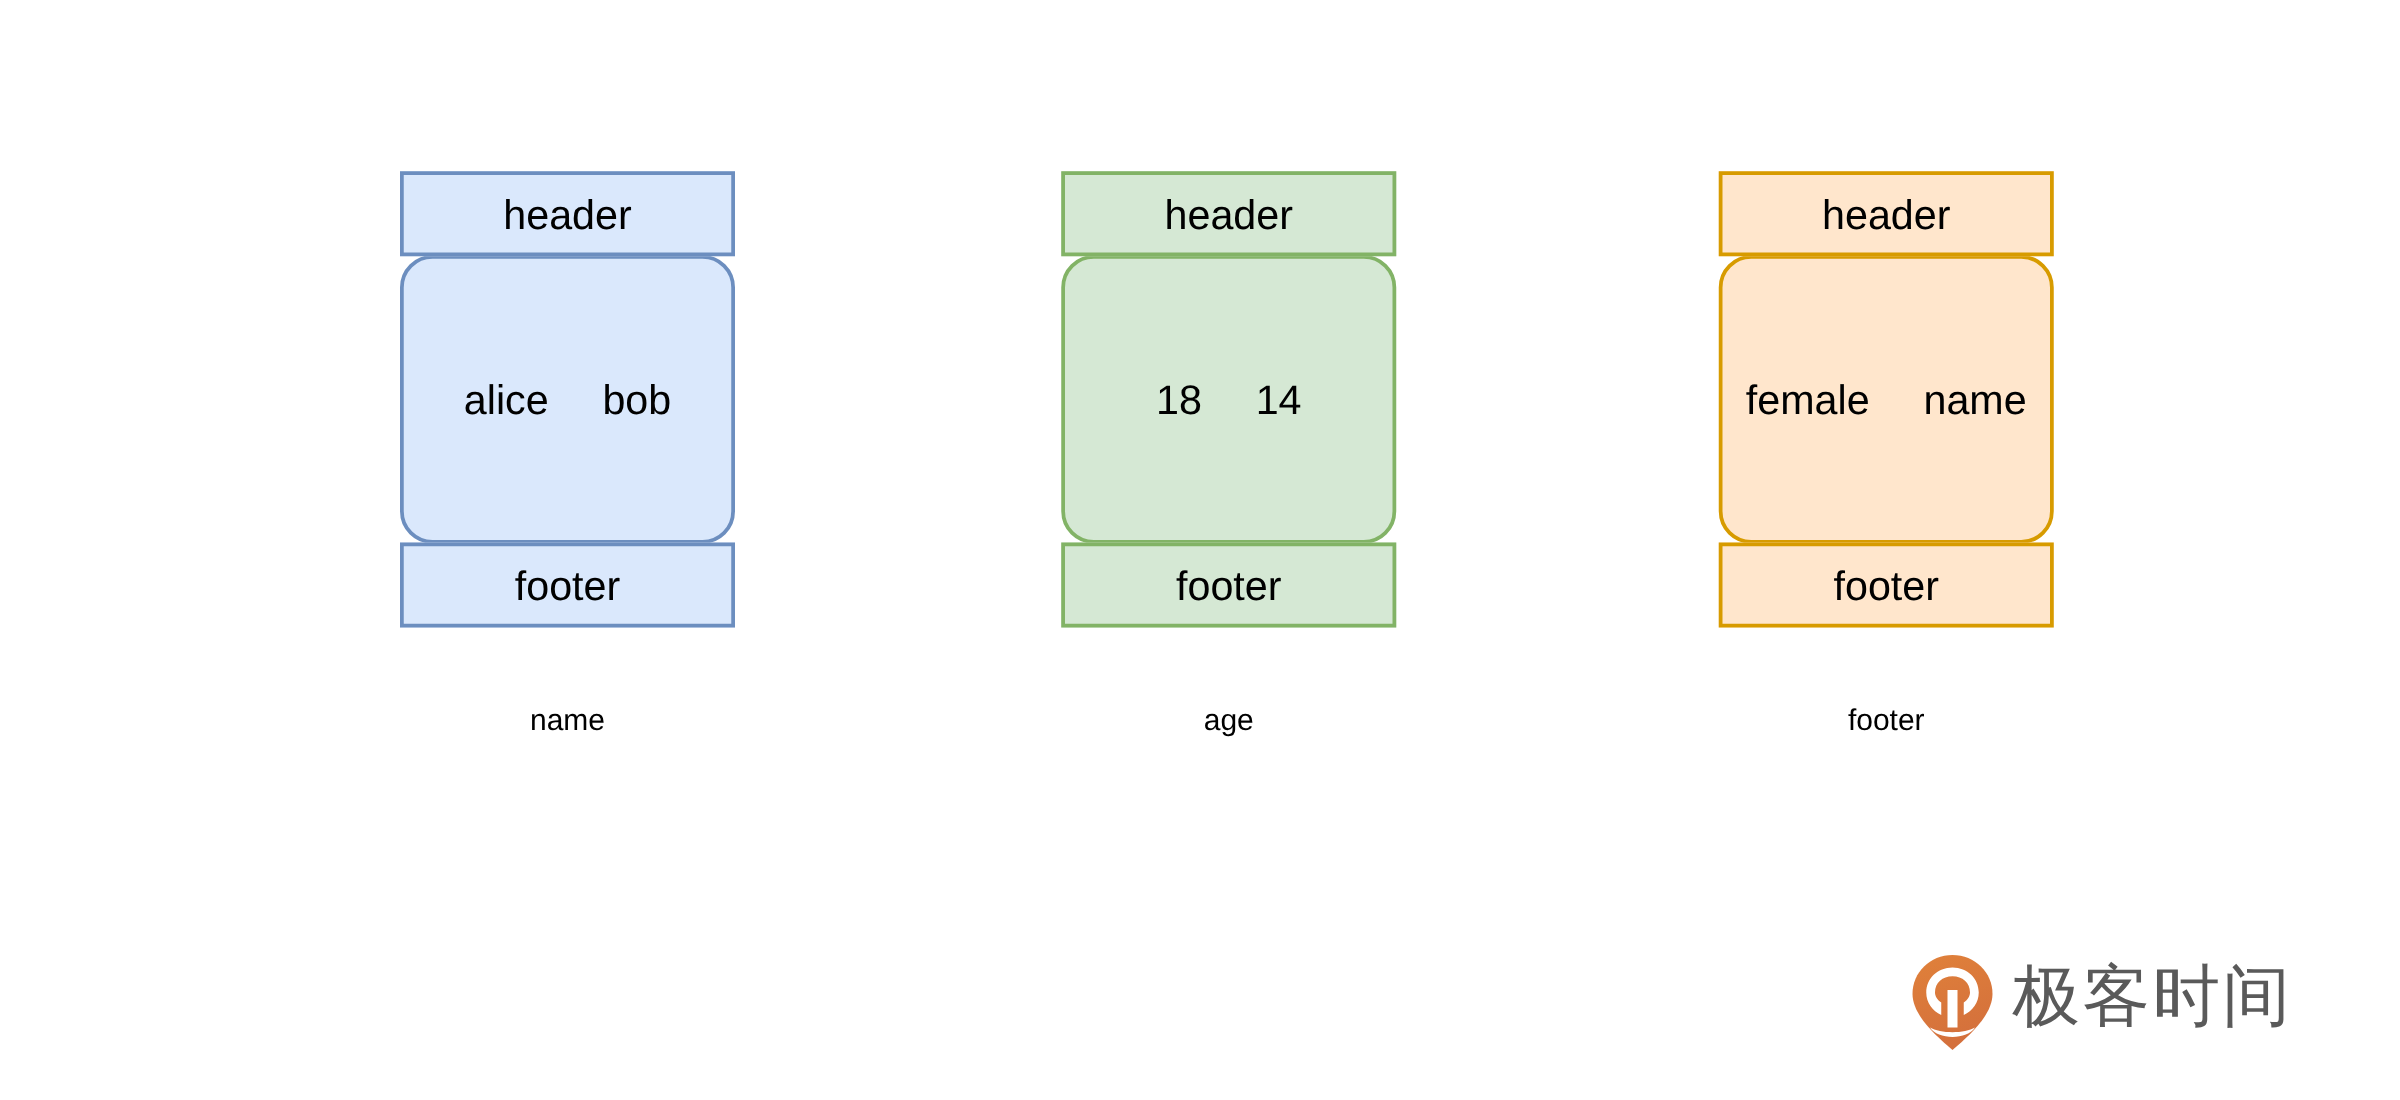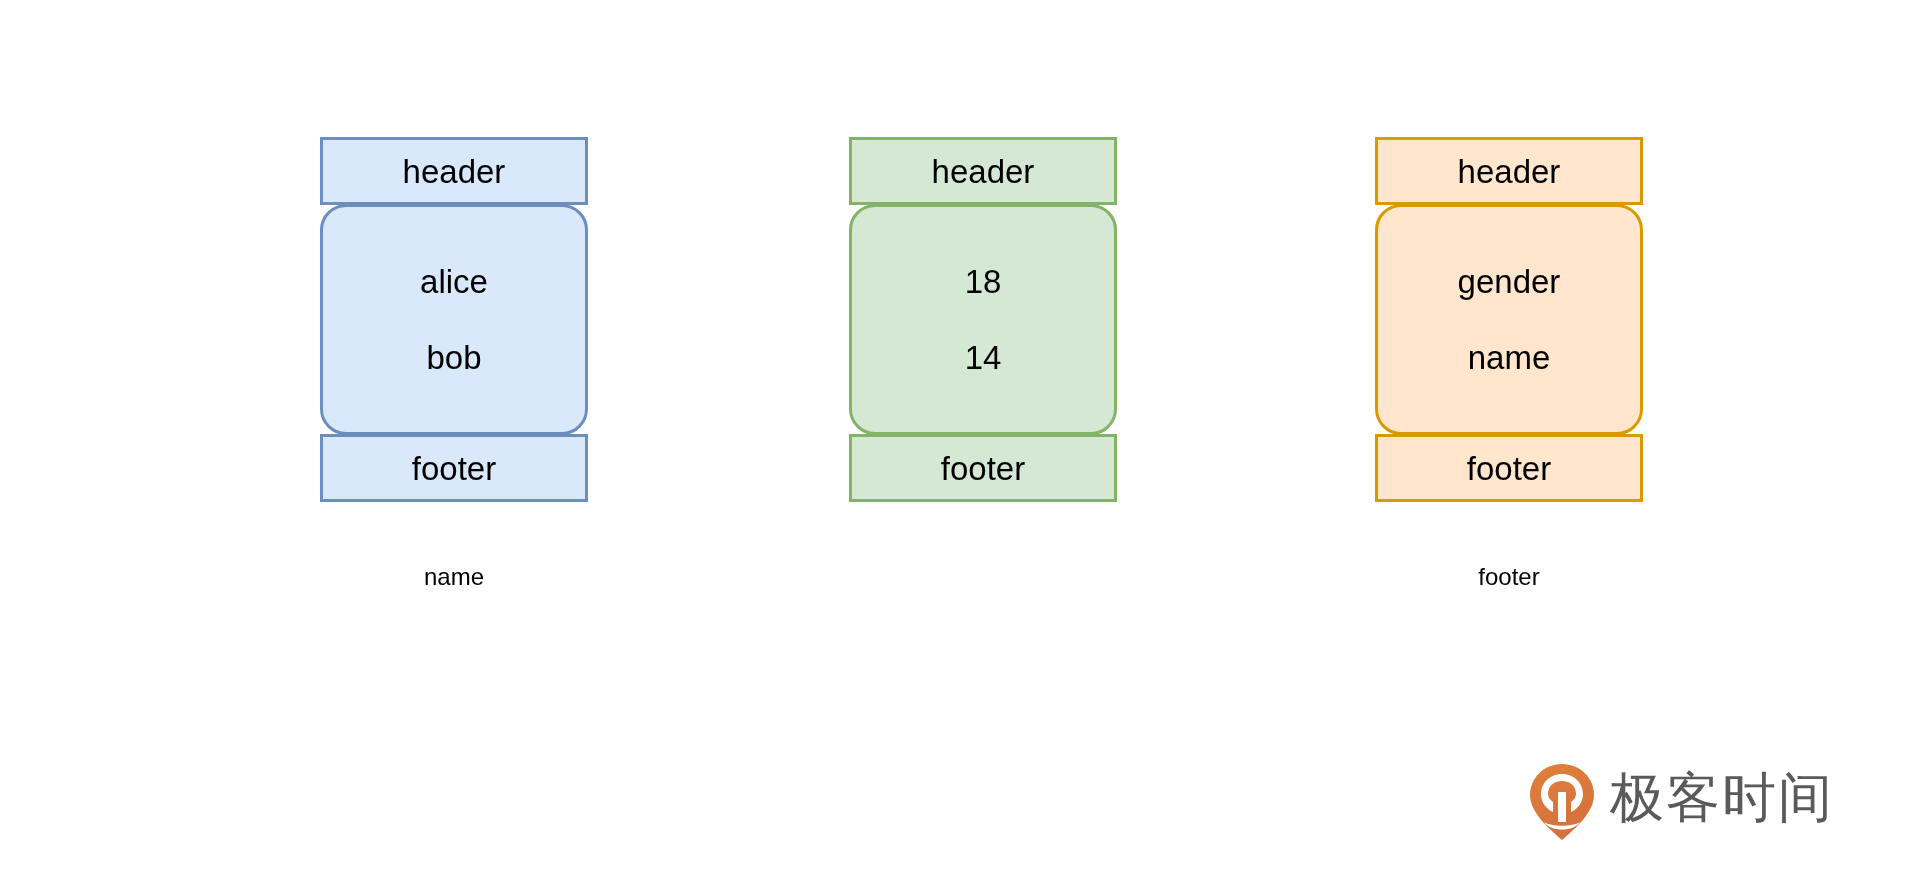--- a/index.html
+++ b/index.html
@@ -51,21 +51,20 @@
 
   .body-box {
     box-sizing: border-box;
     height: 231px;
     border-width: 3px;
     border-style: solid;
     border-radius: 26px;
     margin-top: -1px;
     margin-bottom: -1px;
     display: flex;
-    flex-direction: column;
     align-items: center;
     justify-content: center;
     gap: 43px;
     position: relative;
     z-index: 1;
   }
   .cell-value {
     font-size: 33px;
     color: #000000;
     line-height: 1;
@@ -143,29 +142,30 @@
     <div class="cap pal-green">
       <span class="cap-label">footer</span>
     </div>
   </div>
 
   <div class="column-group col-2">
     <div class="cap pal-orange">
       <span class="cap-label">header</span>
     </div>
     <div class="body-box pal-orange">
-      <span class="cell-value">gender</span>
+      <span class="cell-value">female</span>
       <span class="cell-value">name</span>
     </div>
     <div class="cap pal-orange">
       <span class="cap-label">footer</span>
     </div>
   </div>
 
   <div class="caption col-0">name</div>
+  <div class="caption col-1">age</div>
   <div class="caption col-2">footer</div>
 
   <div class="watermark">
     <span class="wm-mark">
       <svg viewBox="0 0 68 80" width="68" height="80" xmlns="http://www.w3.org/2000/svg">
         <defs>
           <linearGradient id="gtGrad" x1="0" y1="0" x2="0.3" y2="1">
             <stop offset="0%" stop-color="#e0813a"></stop>
             <stop offset="100%" stop-color="#d4703c"></stop>
           </linearGradient>

